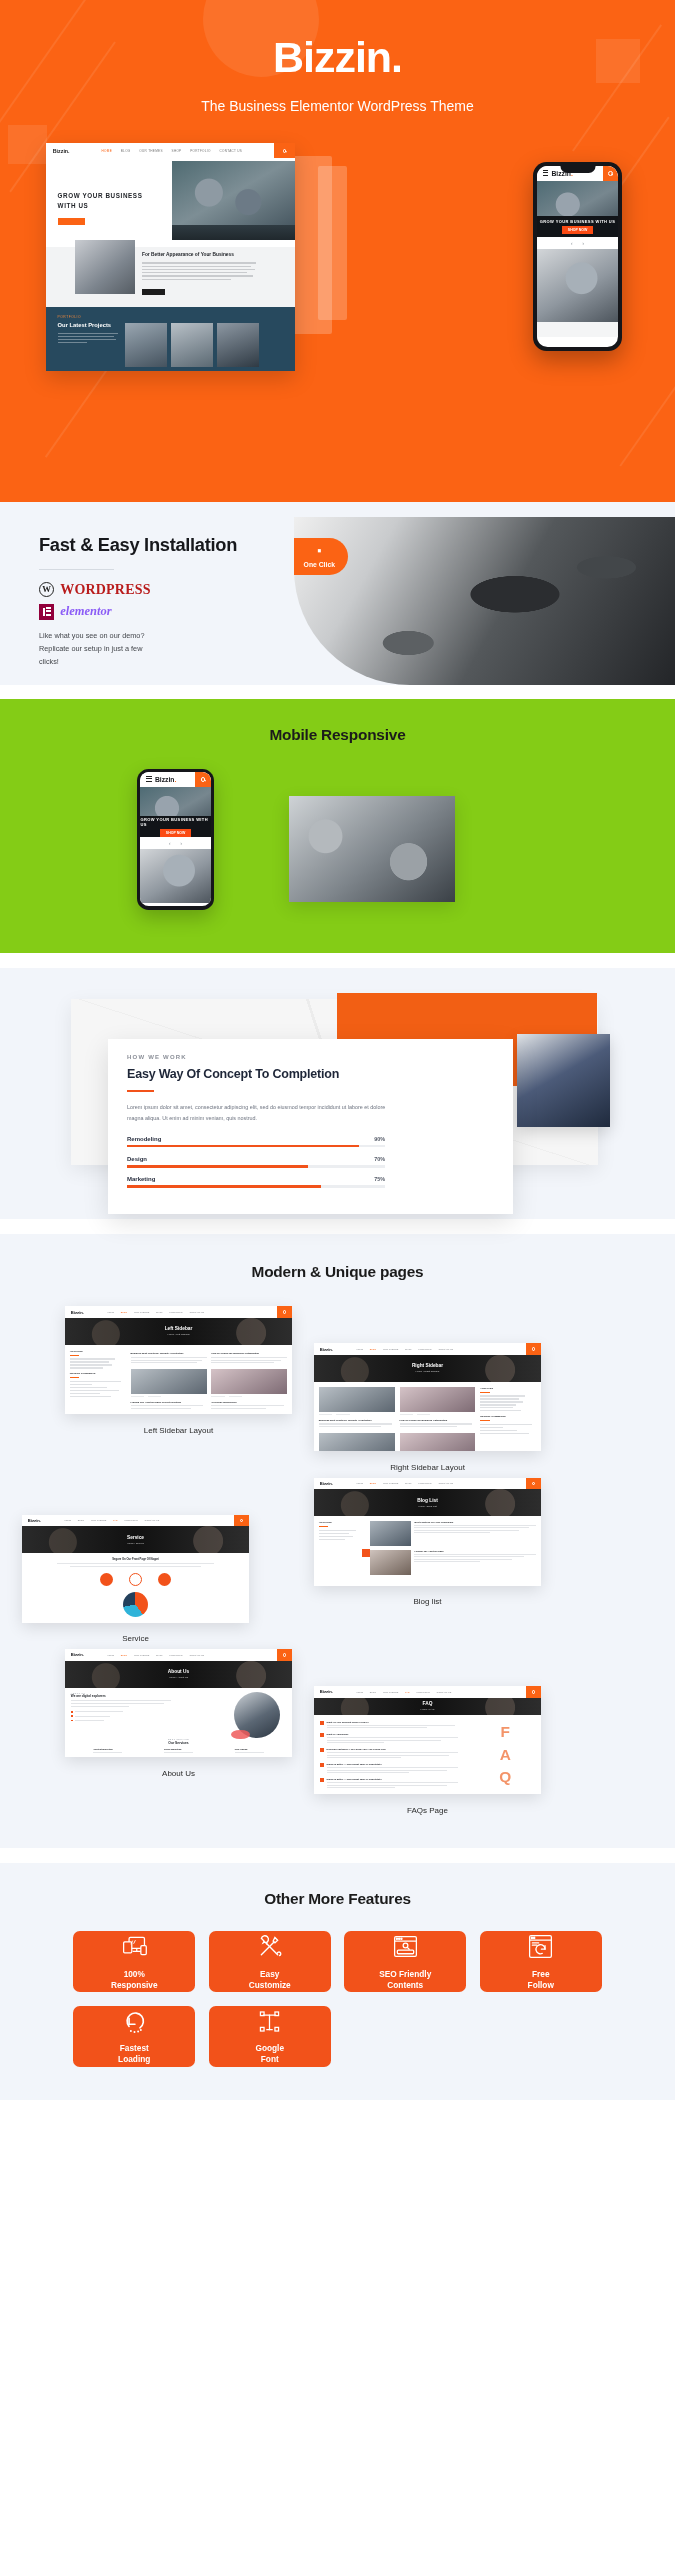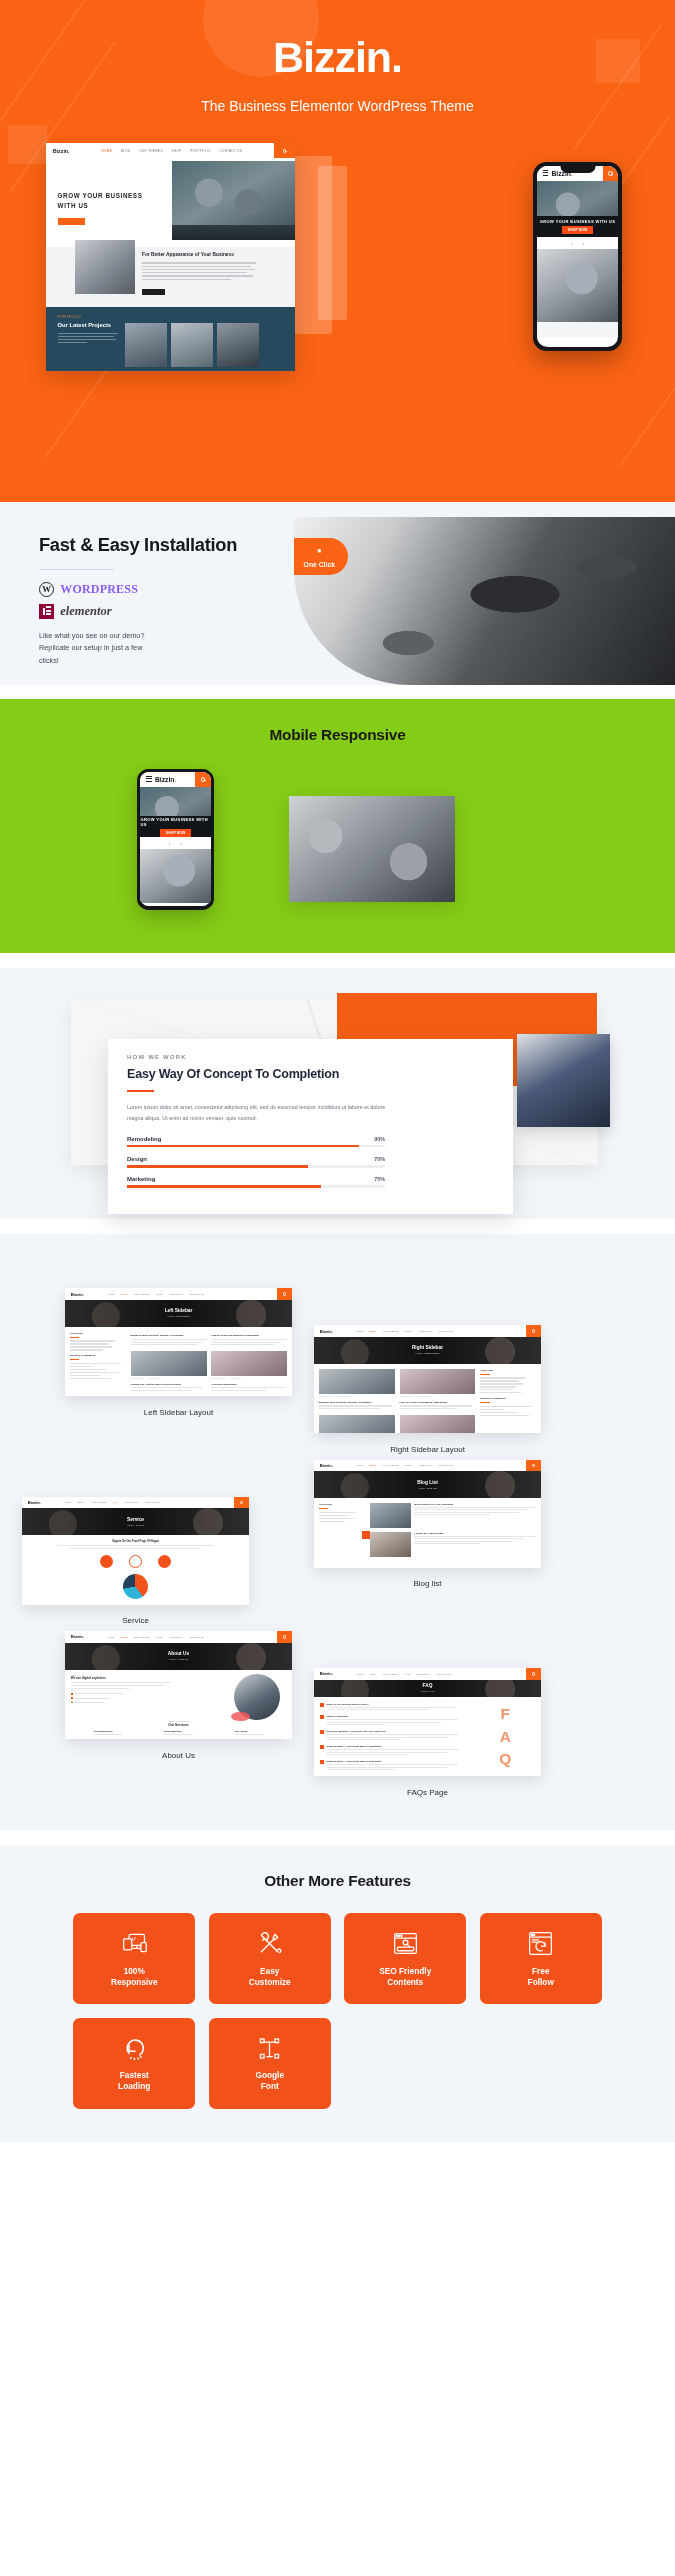--- a/index.html
+++ b/index.html
@@ -151,27 +151,27 @@
   }
 
   
   .install { background:#f2f5fa; position:relative; height:183px; overflow:hidden; }
   .install-left { padding: 31px 0 0 39px; width: 289px; position:relative; z-index:3;}
   .install-h { font-size:18.3px; font-weight:700; color:#17181c; line-height:1.28; letter-spacing:-0.3px;}
   .hr-thin { width:75px; height:1px; background:#d5dae1; margin:12.5px 0 11.6px;}
   .wp-row { display:flex; align-items:center; gap:5.8px; margin-bottom:6.8px;}
   .wp-mark { width:15.4px; height:15.4px; border-radius:50%; border:1.5px solid #222; position:relative;}
   .wp-mark:before{content:"W";position:absolute;left:50%;top:50%;transform:translate(-50%,-50%);font-size:8.7px;font-weight:700;font-family:"Liberation Serif",serif;}
-  .wp-txt { font-family:"Liberation Serif",serif; font-size:12px; font-weight:700; letter-spacing:0.2px; color:#8b5cf6;}
+  .wp-txt { font-family:"Liberation Serif",serif; font-size:14px; font-weight:700; letter-spacing:0.2px; color:#b91c1c;}
   .el-row { display:flex; align-items:center; gap:5.8px; margin-bottom:10.6px;}
   .el-mark { width:15.4px; height:15.4px; background:#92003b; display:flex;align-items:center;justify-content:center;}
   .el-mark i { display:block; width:1.9px; height:7.7px; background:#fff; }
   .el-mark i.l { margin-right:1.4px;}
   .el-mark .stack i { height:1.9px; width:4.8px; margin-bottom:1.4px;}
-  .el-txt { font-family:"Liberation Serif",serif; font-style:italic; font-size:12.5px; color:#404040; font-weight:600;}
+  .el-txt { font-family:"Liberation Serif",serif; font-style:italic; font-size:12.5px; color:#8b5cf6; font-weight:600;}
   .install-p { font-size:7.3px; color:#44474c; line-height:1.75; width:116px;}
 
   .install-img {
     position:absolute; right:0; top:15.4px; width: 381px; height: 168px;
     background:
       radial-gradient(ellipse at 58% 46%, #2b2d30 0 44px, transparent 45px),
       radial-gradient(ellipse at 30% 75%, #5c6063 0 25px, transparent 26px),
       radial-gradient(ellipse at 82% 30%, #43474a 0 29px, transparent 30px),
       linear-gradient(120deg,#efefef 0%, #c9cbcd 22%, #54585b 55%, #232528 100%);
     border-radius: 0 0 0 116px;
@@ -316,21 +316,21 @@
   .bl-thumb { width:41px;height:25px;background:linear-gradient(150deg,#aab3bb,#4e5a66);}
   .bl-txt { flex:1;}
   .bl-txt .t{font-size:2.3px;font-weight:700;color:#22252a;margin-bottom:1.9px;}
   .bl-txt i{display:block;height:1px;background:#e3e5e8;margin-bottom:1.4px;}
   .bl-badge { position:absolute; left:48px; top:33px; width:7.7px;height:7.7px;background:#f2521a;}
 
   
   .features { background:#f2f5fa; padding: 27px 0 33px; }
   .feat-grid { display:grid; grid-template-columns: repeat(4, 122px); gap: 13.5px;
       justify-content:center; margin-top: 23px; }
-  .feat-card { background:#f2521a; border-radius: 6.8px; height: 91px;
+  .feat-card { background:#f2521a; border-radius: 6.8px; height: 61px;
       display:flex; flex-direction:column; align-items:center; justify-content:center; gap:7.7px; }
   .feat-ic { width: 29px; height: 29px; display:flex; align-items:center; justify-content:center; }
   .feat-ic svg { width:29px; height:29px; }
   .feat-lb { color:#fff; font-size: 8.3px; line-height:1.35; text-align:center; font-weight:600;}
 </style>
 </head>
 <body>
 
 <div class="page">
 
@@ -542,20 +542,21 @@
             </div>
           </div>
         </div>
       </div>
     </div>
   </section>
 
   <div style="height:15.4px;background:#fff"></div>
 
   <section class="sec pages">
+    <h2 class="sec-title">Modern &amp; Unique pages</h2>
 
     <div class="pg-grid">
 
       <div class="pg-row">
         <div class="pg-item left">
           <div class="pg-shot">
             <div class="ps-nav">
               <span class="ps-logo">Bizzin.</span>
               <div class="ps-links">
                 <span>HOME</span>

